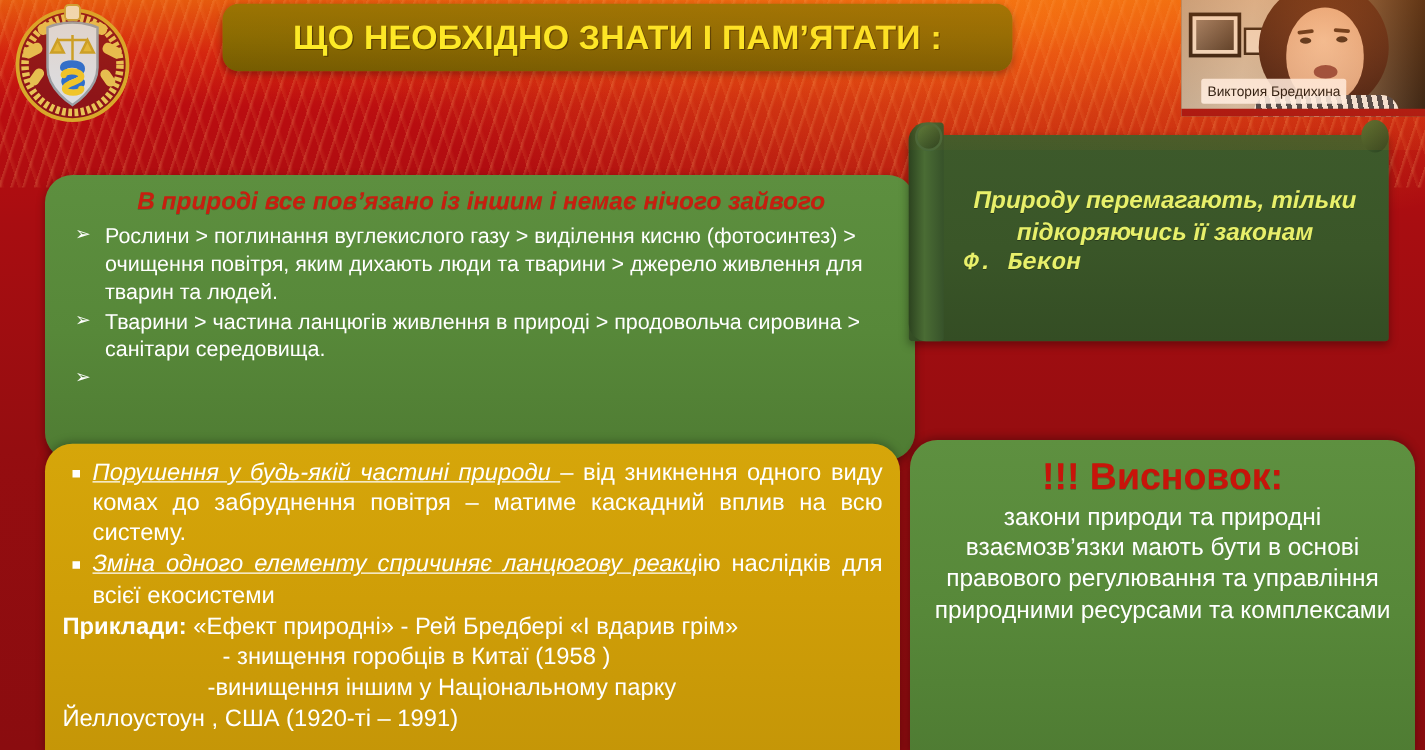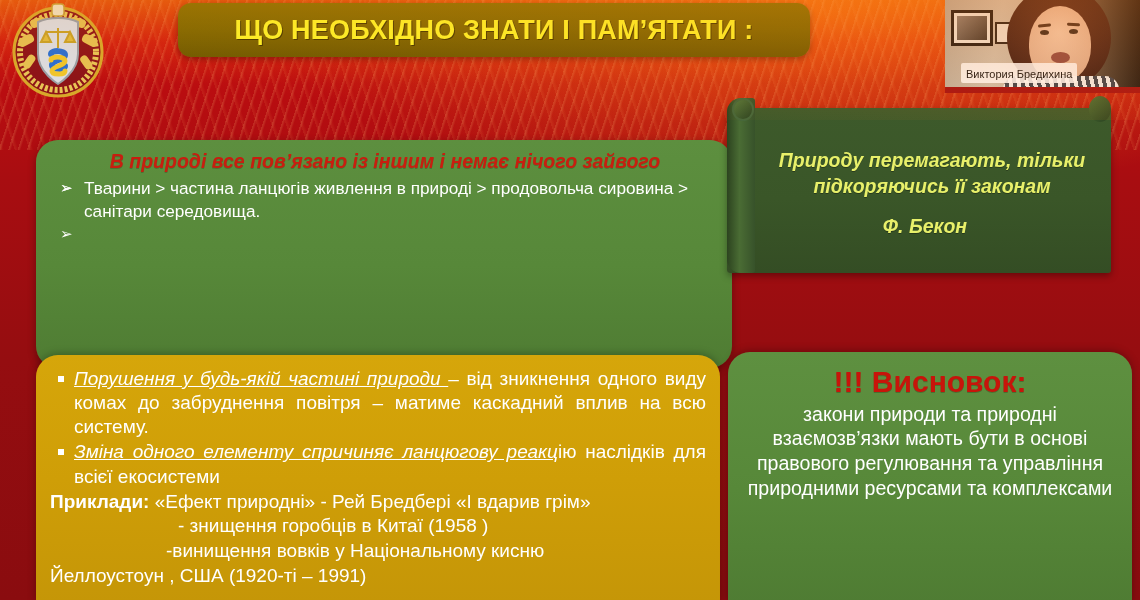--- a/index.html
+++ b/index.html
@@ -138,21 +138,21 @@
     position:absolute;right:0;top:-12px;width:22px;height:26px;border-radius:50%;
     background:linear-gradient(135deg,#4d7034,#2b4220);
   }
   .scrollq .qwrap{padding:40px 18px 0 44px;}
   .scrollq .qline{
     color:#e8f06a;font-size:19.5px;font-style:italic;font-weight:bold;
     text-align:center;line-height:1.32;text-shadow:0 1px 0 rgba(0,0,0,.3);
   }
   .scrollq .author{
     color:#e8f06a;font-size:19.5px;font-style:italic;font-weight:bold;
-    text-align:center;padding-right:14px;margin-top:16px;text-shadow:0 1px 0 rgba(0,0,0,.3);
+    text-align:left;padding-right:14px;margin-top:0;text-shadow:0 1px 0 rgba(0,0,0,.3);font-family:Liberation Mono, monospace;
   }
 
   
   .examples{
     left:36px;top:355px;width:684px;height:248px;
     background:linear-gradient(180deg,#d6a60a 0%, #cf9e07 50%, #c59607 100%);
     border-radius:22px 22px 0 0;
     box-shadow:0 -1px 8px rgba(0,0,0,.28);
     padding:12px 14px 0 14px;
   }
@@ -241,20 +241,21 @@
       <span>Виктория Бредихина</span>
     </div>
     <div class="redbar"></div>
   </div>
 
   <div class="panel facts">
     <div class="head">В природі все пов’язано із іншим і немає нічого зайвого</div>
     <ul>
       <li>
         <span class="arrow">➢</span>
+        <span>Рослини &gt; поглинання вуглекислого газу  &gt; виділення кисню (фотосинтез) &gt; очищення повітря, яким дихають люди та тварини &gt; джерело живлення для тварин та людей.</span>
       </li>
       <li>
         <span class="arrow">➢</span>
         <span>Тварини &gt; частина ланцюгів живлення в природі &gt; продовольча сировина &gt; санітари середовища.</span>
       </li>
       <li>
         <span class="arrow">➢</span>
       </li>
     </ul>
   </div>
@@ -279,21 +280,21 @@
       </li>
       <li>
         <span class="sq"></span>
         <span class="em">Зміна одного елементу спричиняє ланцюгову реакц</span><span>ію наслідків для всієї екосистеми</span>
       </li>
     </ul>
     <div class="ex">
       <b>Приклади:</b>
       <span>«Ефект природні» - Рей Бредбері «І вдарив грім»</span>
       <span class="ind1">- знищення горобців в Китаї (1958 )</span>
-      <span class="ind2">-винищення вовків у Національному кисню</span>
+      <span class="ind2">-винищення іншим у Національному парку</span>
       <span>Йеллоустоун , США (1920-ті – 1991)</span>
     </div>
   </div>
 
   <div class="panel concl">
     <div class="ctitle">!!! Висновок:</div>
     <div class="cbody">закони природи та природні взаємозв’язки  мають бути в основі правового регулювання та управління природними ресурсами та комплексами</div>
   </div>
 
 </div>

